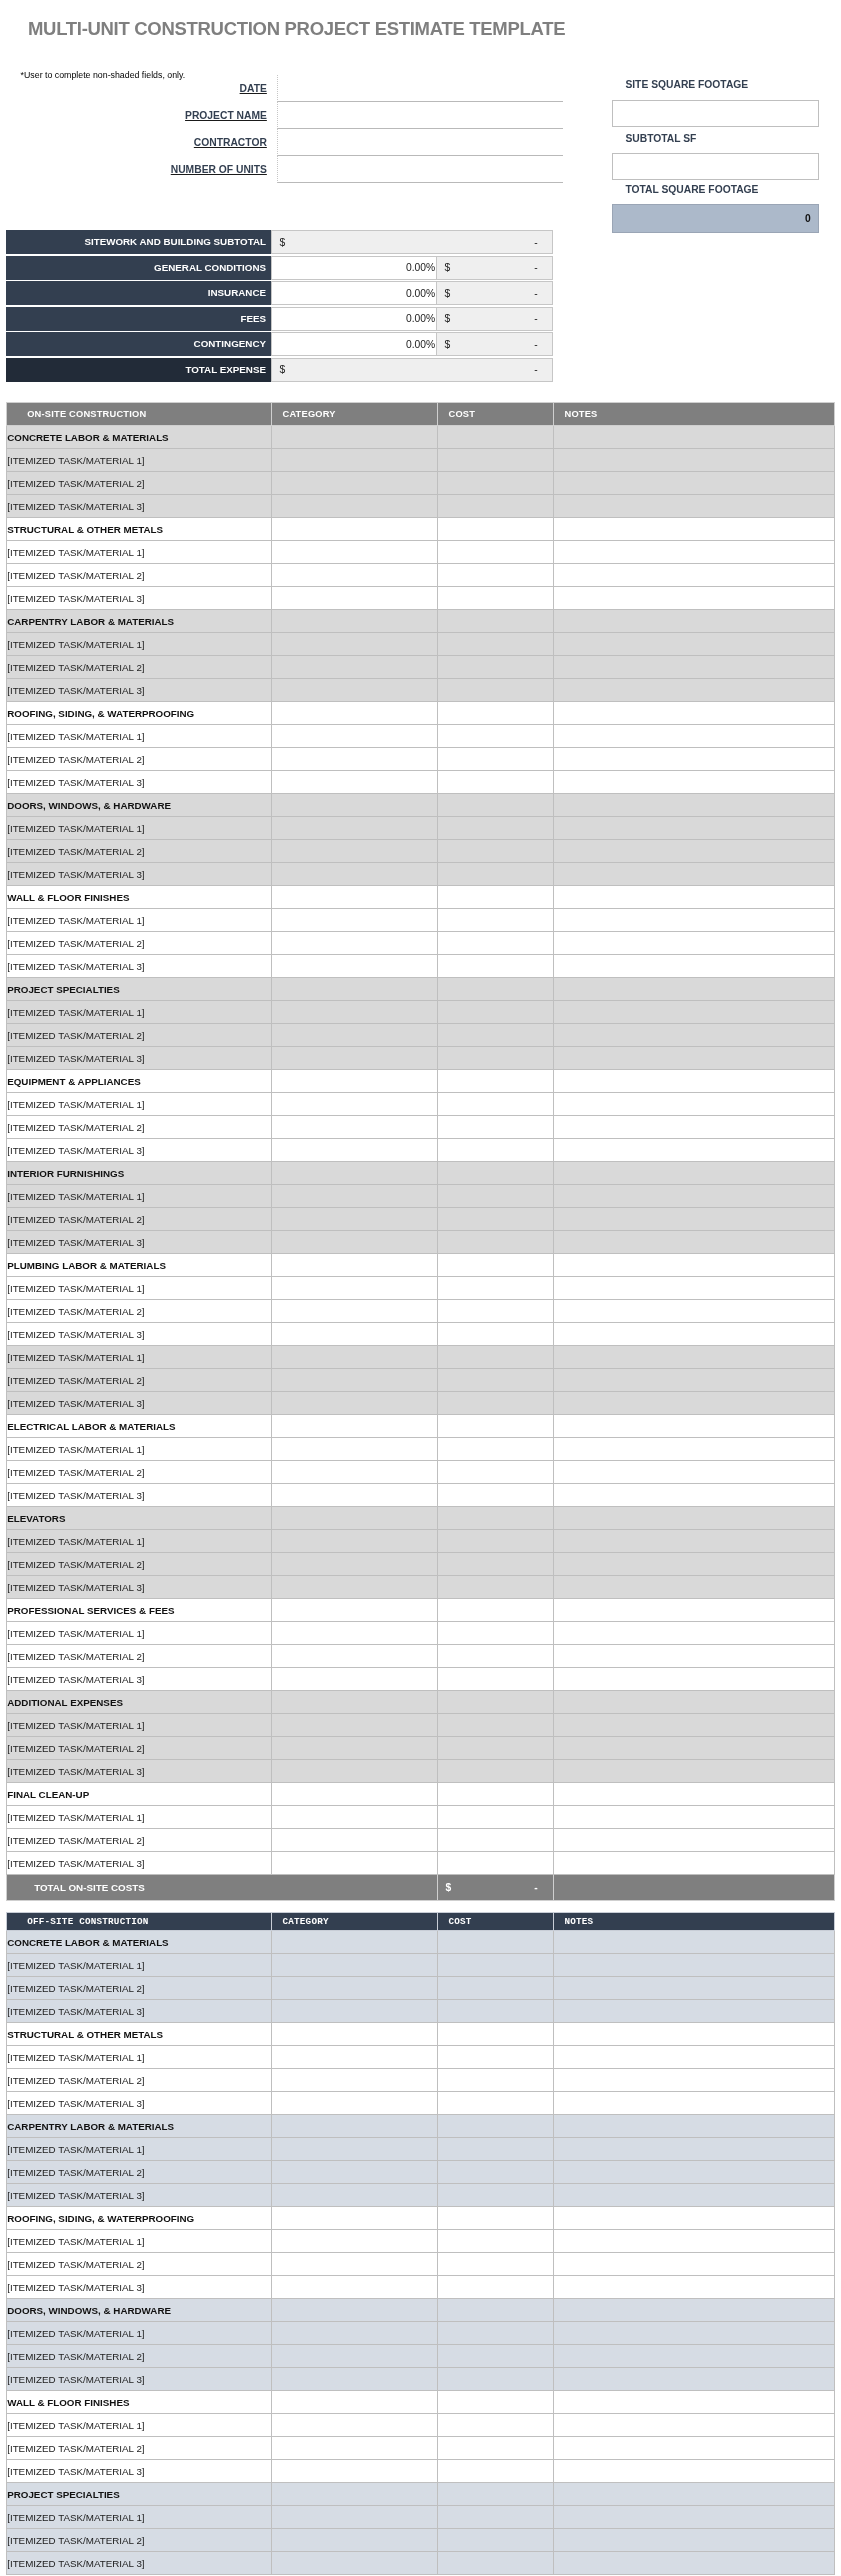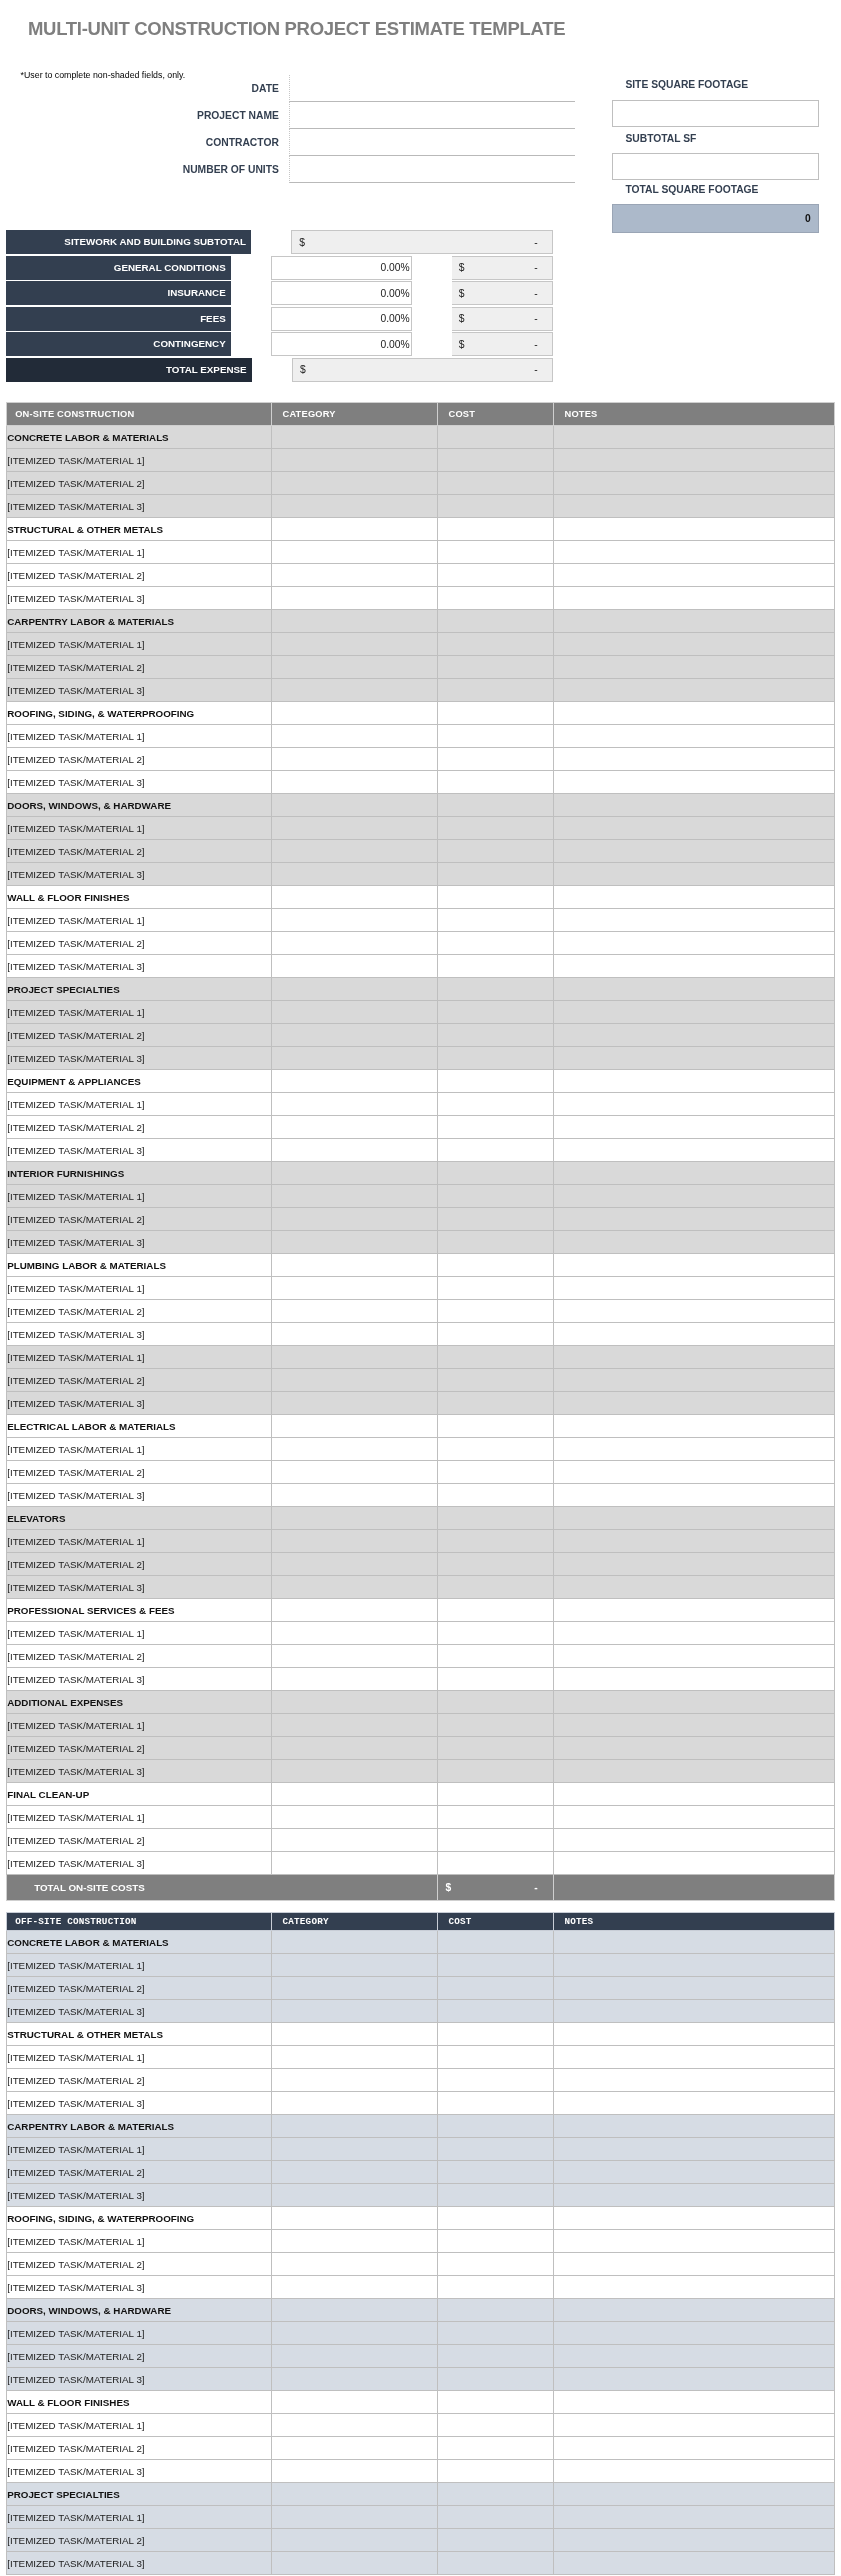--- a/index.html
+++ b/index.html
@@ -12,36 +12,36 @@
     width:842px;height:3443px;position:relative;background:#fff;
     font-family:"Liberation Sans", sans-serif; color:#1a1a1a;
   }
   .abs{position:absolute;}
 
   
   .page-title{left:28px;top:17.5px;font-size:18.5px;font-weight:700;color:var(--title_gray);letter-spacing:-0.3px;white-space:nowrap;}
   .page-note{left:20.6px;top:52px;font-size:8.8px;color:#000;margin-top:18px;}
 
   
-  .form-left{left:16px;top:75px;width:559px;}
+  .form-left{left:4px;top:75px;width:559px;text-decoration:underline;}
   .form-left .frow{display:flex;height:27px;align-items:stretch;}
   .fl-label{width:263px;text-align:right;font-weight:700;color:var(--navy);font-size:10.3px;line-height:27px;}
   .fl-input{margin-left:10.3px;width:286px;border-left:1px dotted #c6c6c6;border-bottom:1px solid #b9b9b9;background:#fff;}
 
   
   .form-right{left:612px;top:75px;width:207px;height:160px;}
   .fr-label{position:absolute;left:13.4px;font-weight:700;color:var(--navy);font-size:10.3px;white-space:nowrap;}
   .fr-box{position:absolute;left:0;width:207px;height:27px;background:#fff;border:1px solid var(--grid);}
   .fr-box.shaded{background:var(--box_blue);border-color:#9aa5b5;height:29px;
     display:flex;align-items:center;justify-content:flex-end;padding-right:7.2px;
     font-weight:700;font-size:10.3px;color:#111;}
 
   
   .summary{left:6.2px;top:230px;width:547px;}
-  .summary .srow{display:flex;margin-bottom:1.5px;height:24px;gap:40px;}
+  .summary .srow{display:flex;margin-bottom:1.5px;height:24px;}
   .s-label{width:265px;background:var(--navy);color:#fff;font-weight:700;font-size:9.8px;
     text-align:right;line-height:24px;padding-right:5.2px;}
   .srow.dark .s-label{background:var(--navy_dark);padding-left:16px;}
   .s-merged{width:282px;background:var(--value_bg);border:1px solid #c6c6c6;
     display:flex;align-items:center;justify-content:space-between;font-size:10.3px;
     padding-left:7.2px;padding-right:14.4px;}
   .s-percent{width:166px;background:#fff;border:1px solid #c6c6c6;font-size:10.3px;
     display:flex;align-items:center;justify-content:flex-end;padding-right:1px;}
   .s-cash{width:116px;background:var(--value_bg);border:1px solid #c6c6c6;border-left:none;
     display:flex;align-items:center;justify-content:space-between;font-size:10.3px;
@@ -49,21 +49,21 @@
 
   
   table.main{border-collapse:collapse;table-layout:fixed;width:828px;position:absolute;left:6.2px;}
   table.onsite{top:402px;}
   table.offsite{top:1912px;}
   table.main td,table.main th{border:1px solid var(--grid);padding:0;vertical-align:middle;
     font-size:9.8px;overflow:hidden;white-space:nowrap;}
   table.main thead th{color:#fff;font-weight:700;text-align:left;font-size:9.3px;letter-spacing:0.2px;}
   table.onsite thead th{background:var(--gray_header);border-color:#cfcfcf;height:23px;}
   table.offsite thead th{background:var(--navy);border-color:#c8cdd6;height:18px;font-family:Liberation Mono, monospace;}
-  table.main thead th.c1{padding-left:8px;}
+  table.main thead th.c1{padding-left:20px;}
   table.main thead th.cx{padding-left:10.3px;}
   table.main tbody td{height:23px;background:#fff;}
   table.onsite tbody tr.shaded td{background:var(--gray_light);}
   table.offsite tbody tr.shaded td{background:var(--blue_gray);}
   td.task-section{font-weight:700;padding-left:23px;color:#111;}
   td.task-item{padding-left:43px;color:#1c1c1c;}
   tr.total-row td{height:26px;color:#fff;font-weight:700;border-color:#cfcfcf;}
   table.onsite tr.total-row td{background:var(--gray_header);}
   tr.total-row td.t-label{padding-left:27px;font-size:9.8px;}
   .cash-flex{display:flex;justify-content:space-between;padding-left:7.2px;padding-right:15.5px;font-size:10.3px;}

